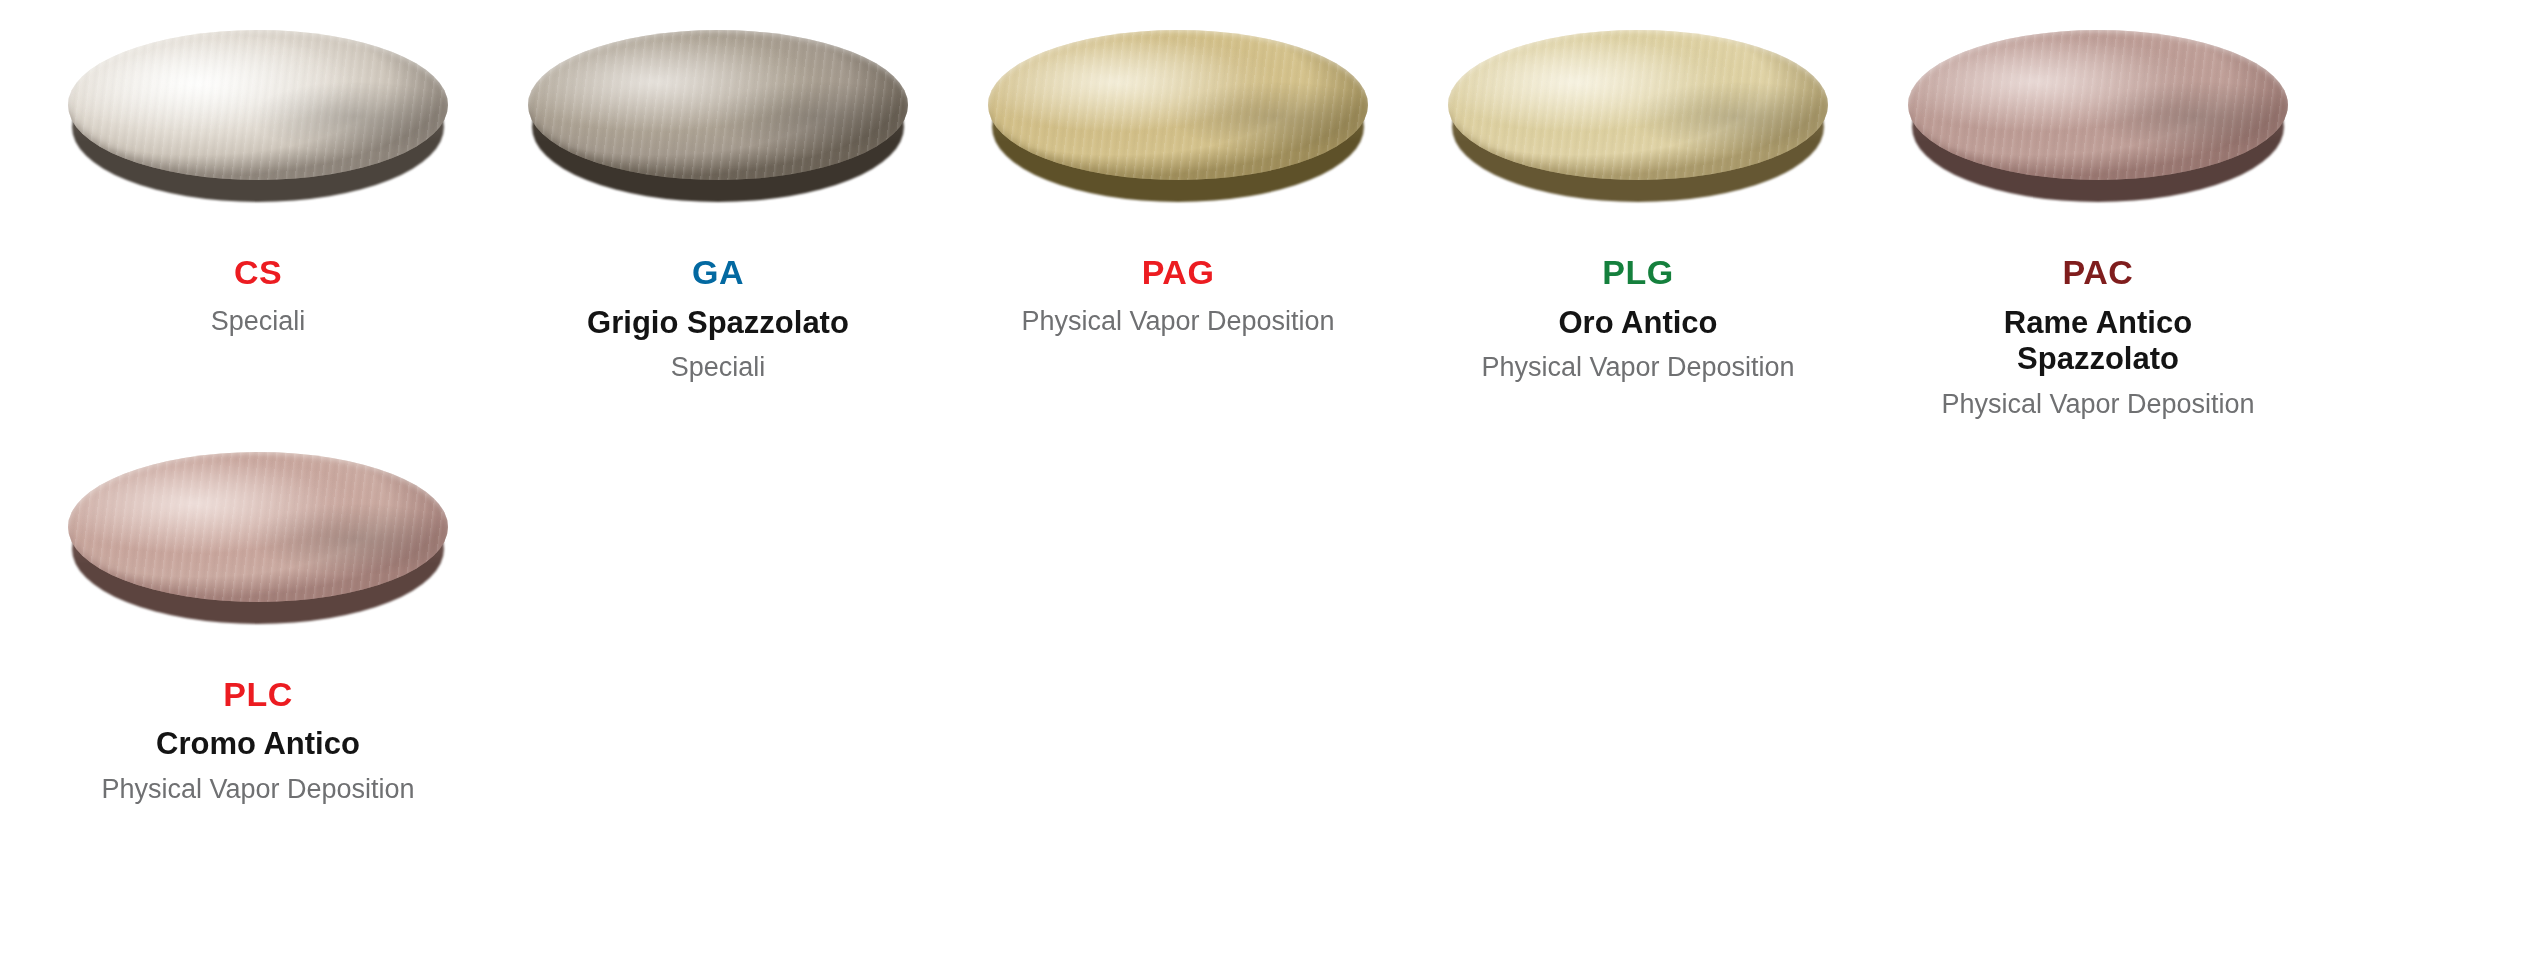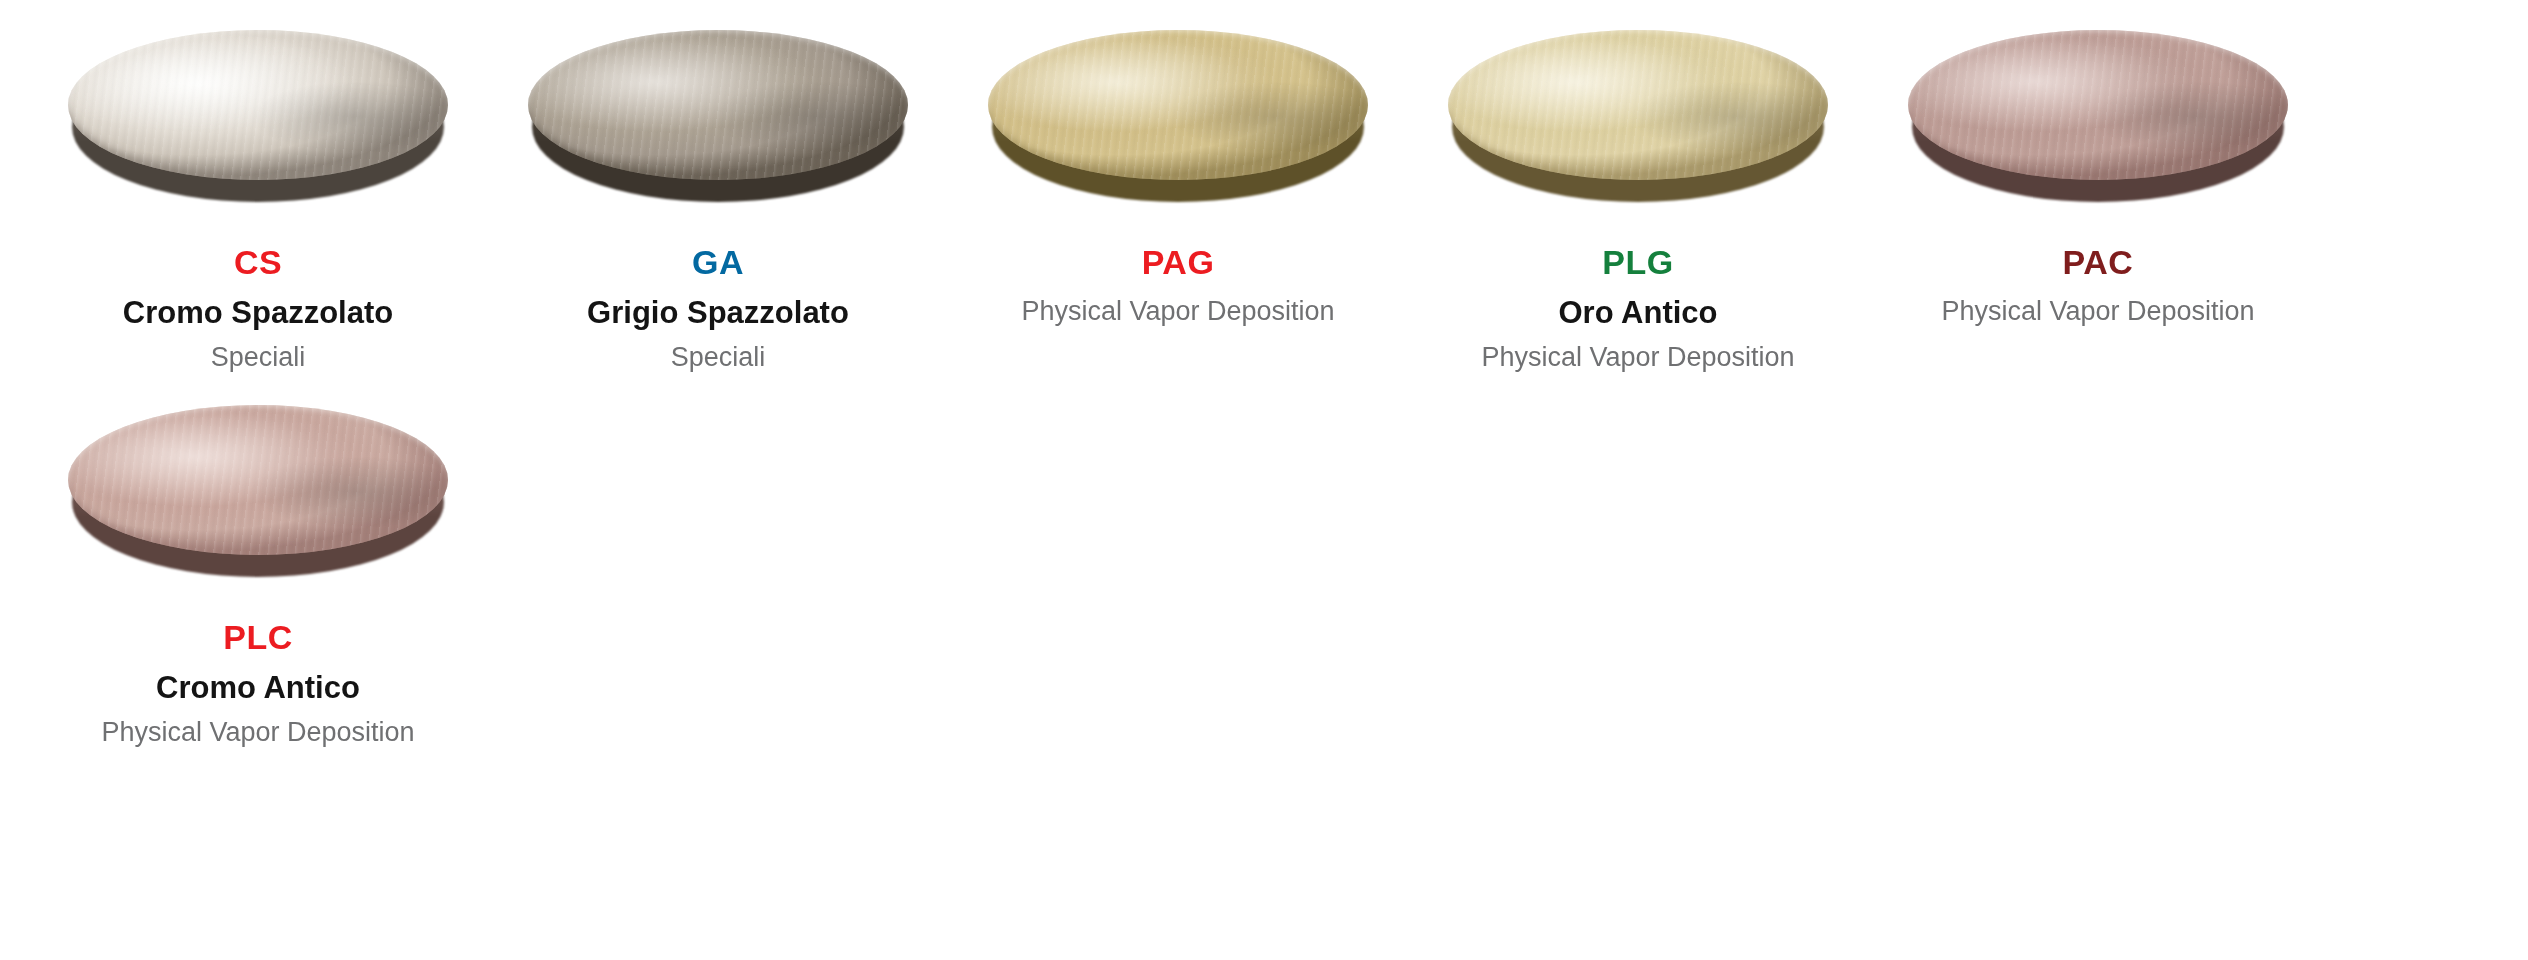--- a/index.html
+++ b/index.html
@@ -86,21 +86,21 @@
       rgba(0,0,0,0.10) 6px,
       rgba(255,255,255,0.00) 9px);
   }
 
   
   .code {
     font-size: 34px;
     font-weight: 700;
     letter-spacing: 0.5px;
     line-height: 1.05;
-    margin: 16px 0 14px 0;
+    margin: 26px 0 14px 0;
     text-align: left;
   }
   .name {
     font-size: 31px;
     font-weight: 700;
     color: #141414;
     line-height: 1.18;
     text-align: center;
     max-width: 330px;
     margin: 0 0 10px 0;
@@ -118,21 +118,20 @@
 </head>
 <body>
 
 <div id="finish-grid">
     <div class="finish-card">
     <div class="swatch-wrap">
       <div class="swatch-rim" style="background: linear-gradient(rgb(143, 134, 124) 0%, rgb(75, 68, 61) 60%, rgb(75, 68, 61) 100%);"></div>
       <div class="swatch-face" style="background: radial-gradient(66% 62% at 34% 36%, rgb(253, 253, 251) 0%, rgb(227, 221, 212) 52%, rgb(207, 199, 188) 76%, rgb(143, 134, 124) 100%); box-shadow: rgb(143, 134, 124) 0px -6px 10px -4px inset, rgba(255, 255, 255, 0.55) 0px 3px 6px -2px inset;"></div>
     </div>
     <div class="code" style="color: rgb(236, 28, 33);">CS</div>
-    <div class="name">Cromo Spazzolato</div>
     <div class="category">Speciali</div>
   </div>
     <div class="finish-card">
     <div class="swatch-wrap">
       <div class="swatch-rim" style="background: linear-gradient(rgb(109, 100, 88) 0%, rgb(60, 53, 45) 60%, rgb(60, 53, 45) 100%);"></div>
       <div class="swatch-face" style="background: radial-gradient(66% 62% at 34% 36%, rgb(205, 196, 184) 0%, rgb(173, 163, 148) 52%, rgb(164, 154, 142) 76%, rgb(109, 100, 88) 100%); box-shadow: rgb(109, 100, 88) 0px -6px 10px -4px inset, rgba(255, 255, 255, 0.55) 0px 3px 6px -2px inset;"></div>
     </div>
     <div class="code" style="color: #0369a1;">GA</div>
     <div class="name">Grigio Spazzolato</div>
     <div class="category">Speciali</div>
@@ -153,20 +152,21 @@
     <div class="code" style="color: #15803d;">PLG</div>
     <div class="name">Oro Antico</div>
     <div class="category">Physical Vapor Deposition</div>
   </div>
     <div class="finish-card">
     <div class="swatch-wrap">
       <div class="swatch-rim" style="background: linear-gradient(rgb(154, 120, 114) 0%, rgb(87, 64, 60) 60%, rgb(87, 64, 60) 100%);"></div>
       <div class="swatch-face" style="background: radial-gradient(66% 62% at 34% 36%, rgb(211, 180, 173) 0%, rgb(189, 156, 149) 52%, rgb(192, 160, 153) 76%, rgb(154, 120, 114) 100%); box-shadow: rgb(154, 120, 114) 0px -6px 10px -4px inset, rgba(255, 255, 255, 0.55) 0px 3px 6px -2px inset;"></div>
     </div>
     <div class="code" style="color: #7f1d1d;">PAC</div>
+    <div class="name">Rame Antico Spazzolato</div>
     <div class="category">Physical Vapor Deposition</div>
   </div>
     <div class="finish-card">
     <div class="swatch-wrap">
       <div class="swatch-rim" style="background: linear-gradient(rgb(164, 128, 122) 0%, rgb(92, 68, 63) 60%, rgb(92, 68, 63) 100%);"></div>
       <div class="swatch-face" style="background: radial-gradient(66% 62% at 34% 36%, rgb(222, 191, 182) 0%, rgb(201, 166, 157) 52%, rgb(203, 171, 162) 76%, rgb(164, 128, 122) 100%); box-shadow: rgb(164, 128, 122) 0px -6px 10px -4px inset, rgba(255, 255, 255, 0.55) 0px 3px 6px -2px inset;"></div>
     </div>
     <div class="code" style="color: rgb(236, 28, 33);">PLC</div>
     <div class="name">Cromo Antico</div>
     <div class="category">Physical Vapor Deposition</div>

